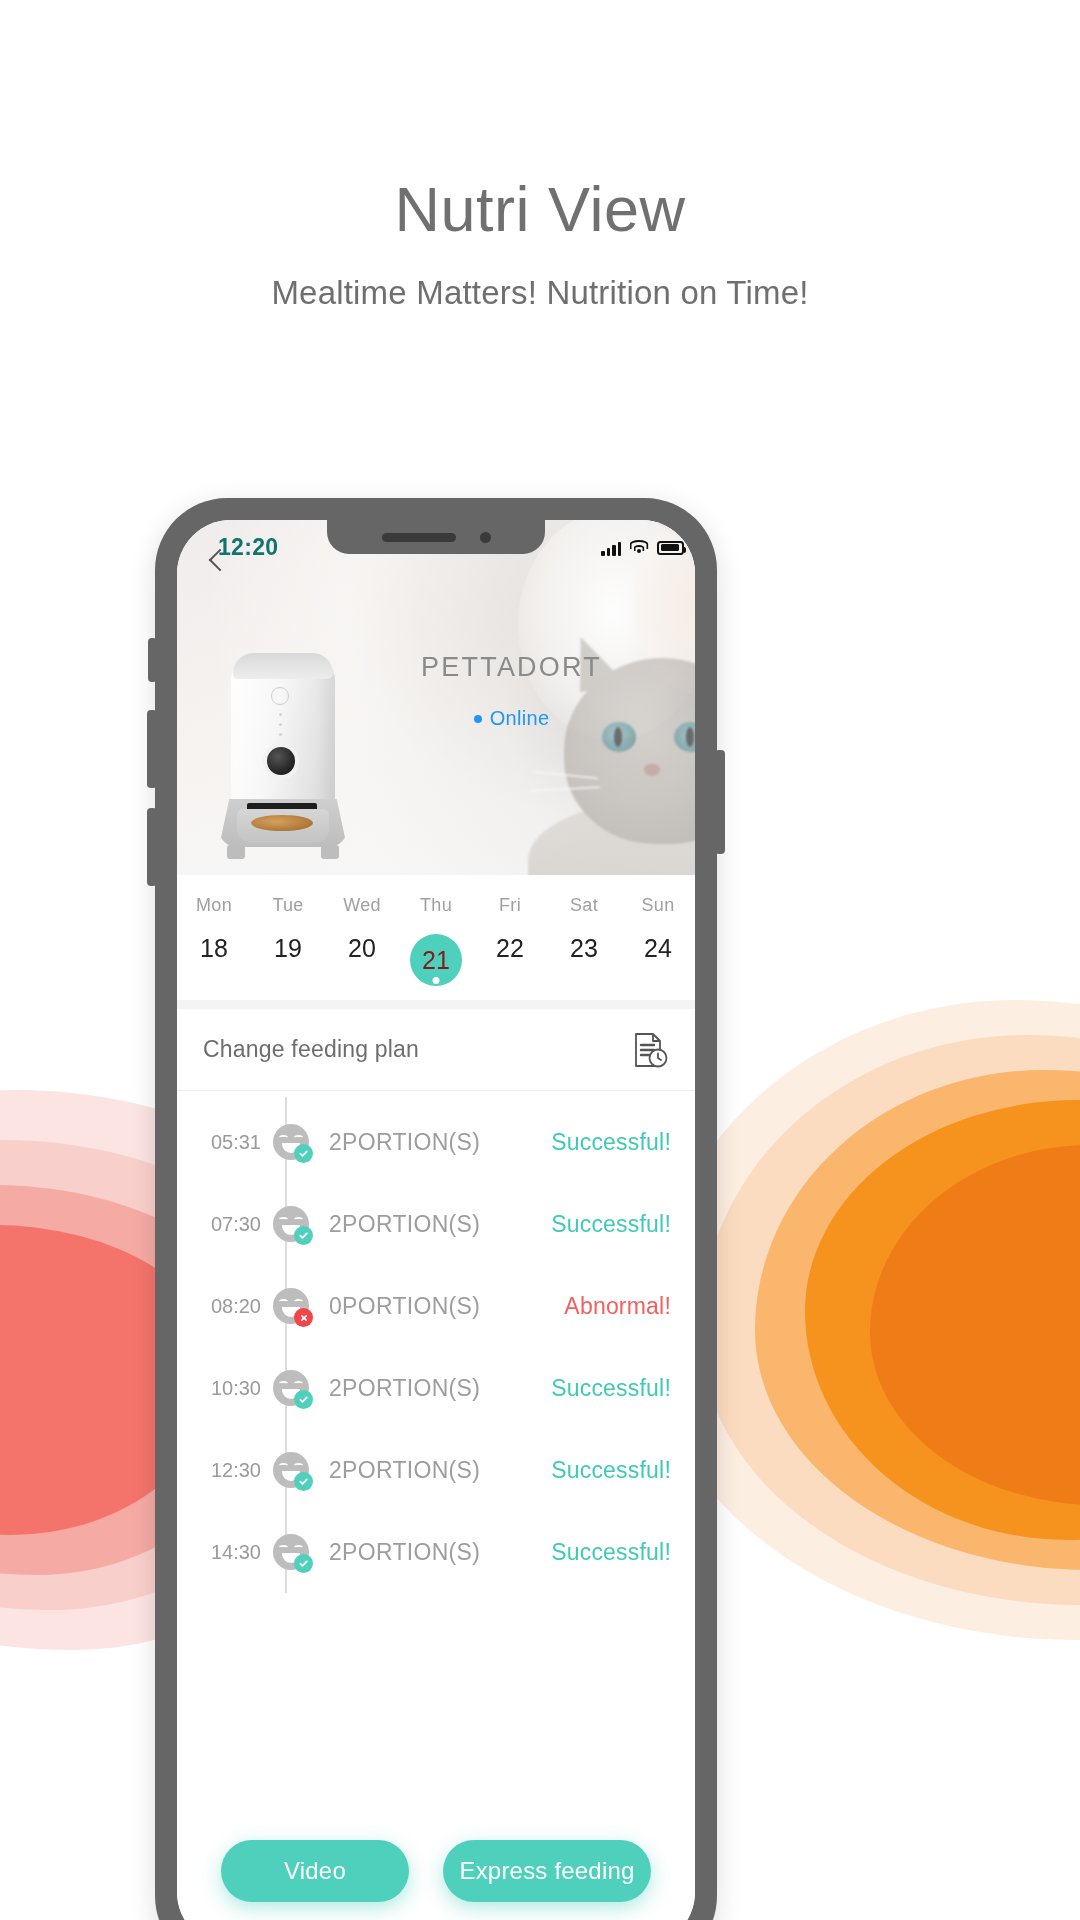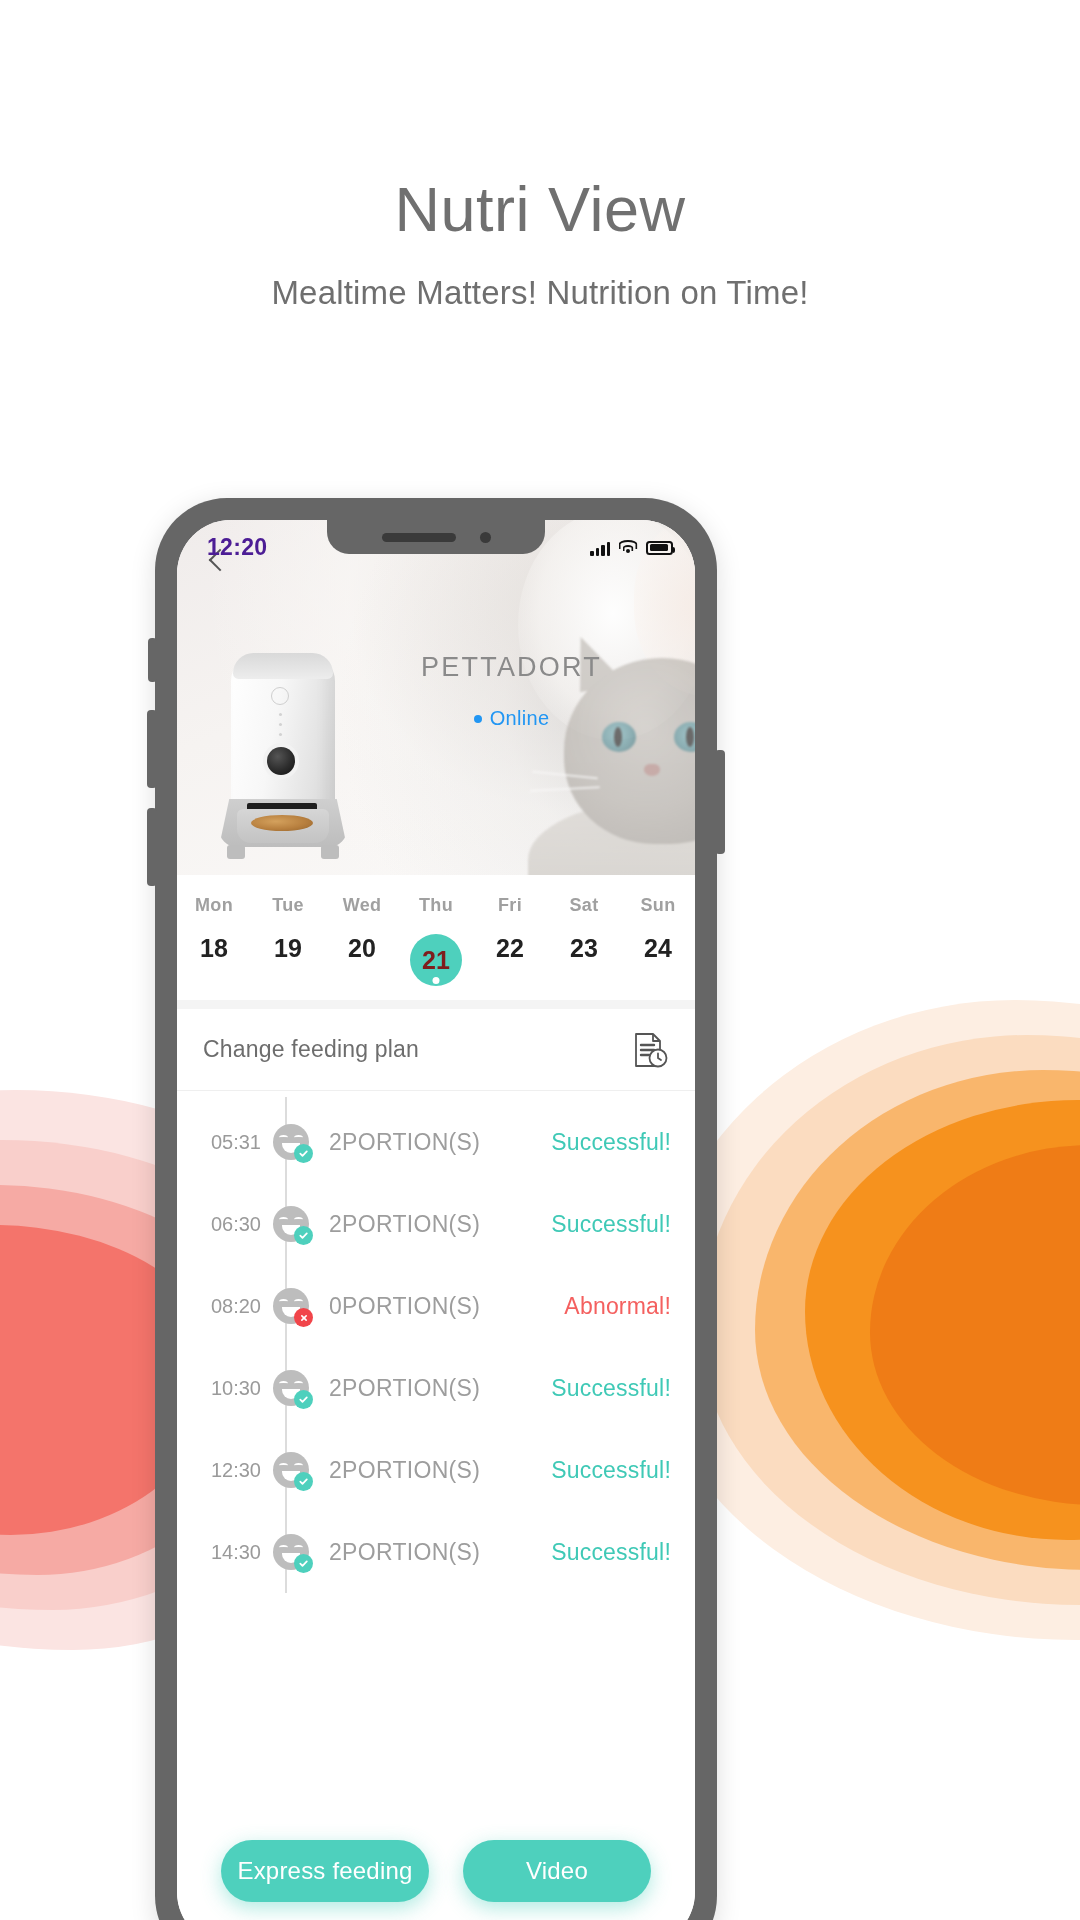--- a/index.html
+++ b/index.html
@@ -79,25 +79,25 @@
     background:#666666;
     border-radius:0 0 22px 22px;
     z-index:40;
     display:flex; align-items:center; justify-content:center; gap:24px;
   }
   .speaker { width:74px; height:9px; background:#3a3a3a; border-radius:5px; }
   .cam { width:11px; height:11px; background:#3a3a3a; border-radius:50%; }
 
   
   .statusbar {
-    position:absolute; left:4px; top:0; width:518px; height:50px;
+    position:absolute; left:15px; top:0; width:518px; height:50px;
     display:flex; align-items:center; justify-content:space-between;
     padding:0 26px 0 26px;
     z-index:30;
-    color:#4c1d95;
+    color:#0f766e;
   }
   .sb-time { font-size:23px; font-weight:700; letter-spacing:0.3px; margin-top:5px; }
   .sb-icons { display:flex; align-items:center; gap:8px; margin-top:5px; }
   .sig { display:flex; align-items:flex-end; gap:2px; height:16px; }
   .sig i { display:block; width:3.5px; background:#111; border-radius:1px; }
   .sig i:nth-child(1){height:5px;} .sig i:nth-child(2){height:8px;}
   .sig i:nth-child(3){height:11px;} .sig i:nth-child(4){height:14px;}
   .wifi { position:relative; width:20px; height:15px; }
   .wifi span { position:absolute; left:50%; transform:translateX(-50%);
                border:2.2px solid #111; border-bottom:none; border-radius:50% 50% 0 0; }
@@ -208,21 +208,21 @@
   .fd-foot { position:absolute; bottom:6px; width:18px; height:14px; background:#bdbdbd; border-radius:3px; }
   .fd-foot.l { left:8px; } .fd-foot.r { right:8px; }
 
   .device-meta { position:absolute; left:0; right:0; top:132px; text-align:center; z-index:11; padding-left:52px; }
   .device-name { font-size:27px; color:#8a8a8a; letter-spacing:2.2px; font-weight:400; }
   .device-status { margin-top:24px; font-size:20px; color:#2196f3; letter-spacing:0.3px; }
   .dot-blue { display:inline-block; width:8px; height:8px; background:#2196f3;
               border-radius:50%; margin-right:8px; vertical-align:2px; }
 
   
-  .calendar { background:#fff; padding:16px 0 14px;font-weight:bold; }
+  .calendar { background:#fff; padding:16px 0 14px; }
   .cal-row { display:flex; }
   .cal-cell { flex:1; text-align:center; }
   .cal-dow { font-size:18px; color:#a0a0a0; padding:4px 0 0; letter-spacing:0.3px; }
   .cal-nums { display:flex; margin-top:18px; }
   .cal-num {
     flex:1; display:flex; align-items:flex-start; justify-content:center;
     font-size:25px; color:#222; height:52px; position:relative;
   }
   .cal-num.selected span.num-circle {
     width:52px; height:52px; border-radius:50%;
@@ -479,21 +479,21 @@
                     <path d="M2.5 6.2l2.4 2.4L9.6 3.8" stroke="#fff" stroke-width="1.9" fill="none" stroke-linecap="round" stroke-linejoin="round"></path>
                   </svg>
               </span>
             </div>
           </div>
           <div class="log-portion">2PORTION(S)</div>
           <div class="log-status ok">Successful!</div>
         </div>
 
         <div class="log-item">
-          <div class="log-time">06:30</div>
+          <div class="log-time">07:30</div>
           <div class="log-avatar">
             <div class="face">
               <span class="eye l"></span>
                 <span class="eye r"></span>
                 <span class="mouth"></span>
               <span class="badge ok">
                 <svg width="11" height="11" viewBox="0 0 12 12">
                     <path d="M2.5 6.2l2.4 2.4L9.6 3.8" stroke="#fff" stroke-width="1.9" fill="none" stroke-linecap="round" stroke-linejoin="round"></path>
                   </svg>
               </span>
@@ -570,19 +570,19 @@
                   </svg>
               </span>
             </div>
           </div>
           <div class="log-portion">2PORTION(S)</div>
           <div class="log-status ok">Successful!</div>
         </div>
       </div>
 
       <div class="bottom-bar">
+        <div class="pill video">Video</div>
         <div class="pill express">Express feeding</div>
-        <div class="pill video">Video</div>
       </div>
 
     </div>
   </div>
 </div>
 
 </body></html>

